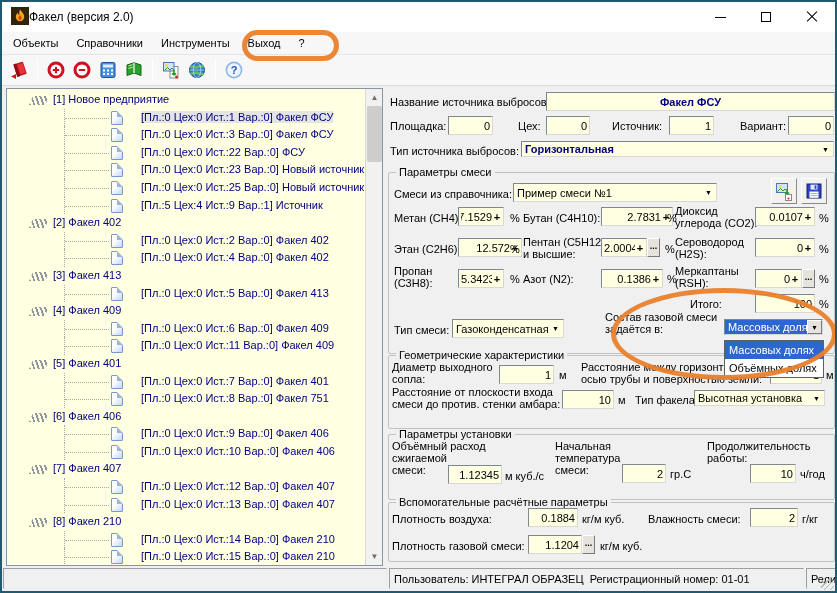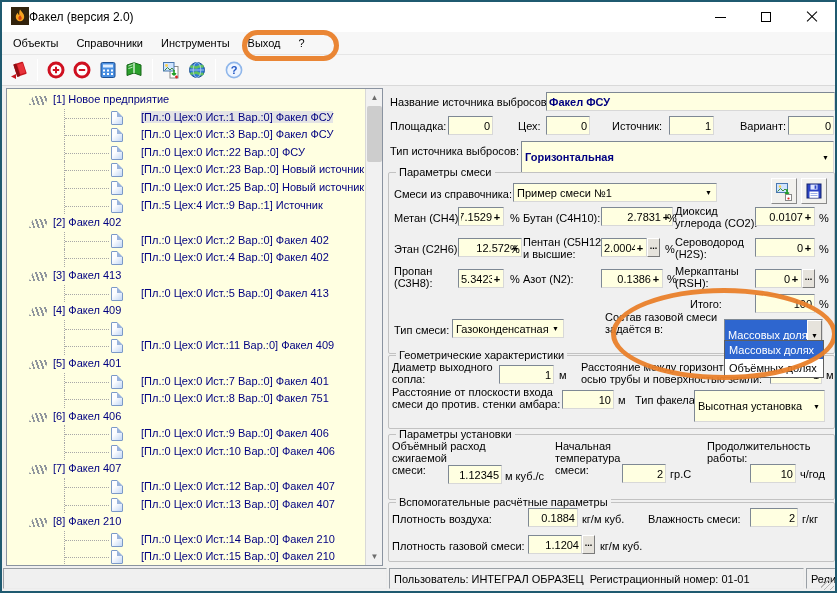--- a/index.html
+++ b/index.html
@@ -37,27 +37,27 @@
   .tlabel.sel{background:#e4e4e4}
   .vscroll{position:absolute;right:0;top:0;width:17px;height:100%;background:#f1f1f1;border-left:1px solid #d8d8d8}
   .sarr{position:absolute;left:2px;width:13px;height:13px;display:flex;align-items:center;justify-content:center;color:#6d6d6d;font-size:8px}
   .sarr.up{top:2px}.sarr.dn{bottom:2px}
   .sthumb{position:absolute;left:1px;top:17px;width:15px;height:56px;background:#cdcdcd;border-radius:2px}
   
   .fl{position:absolute;white-space:pre-line;line-height:12px}
   .unit{position:absolute}
   .fld{position:absolute;height:19px;background:#ffffe1;border:1px solid;border-color:#7e8894 #d8d8d8 #d8d8d8 #7e8894;display:flex;align-items:center;padding:0 2px}
   .fld .v{flex:1;text-align:right;overflow:hidden;white-space:nowrap}
-  .fld.left .v{text-align:left}
+  .fld.left .v{text-align:center}
   .clip{direction:rtl}
   .plus{width:8px;margin-left:1px;text-align:center;font-weight:700;flex:none}
   .plus::before{content:"+"}
   .dots-btn{position:absolute;width:13px;height:19px;background:#e6e3dc;border:1px solid;border-color:#fff #7a7a7a #7a7a7a #fff;font-weight:700;font-size:9px;line-height:15px;text-align:center}
   .dots-btn::before{content:"..."}
-  .combo{position:absolute;height:32px;background:#ffffe1;border:1px solid;border-color:#7e8894 #d8d8d8 #d8d8d8 #7e8894;display:flex;align-items:center;padding-left:3px}
+  .combo{position:absolute;height:16px;background:#ffffe1;border:1px solid;border-color:#7e8894 #d8d8d8 #d8d8d8 #7e8894;display:flex;align-items:center;padding-left:3px}
   .combo .cv{flex:1;overflow:hidden;white-space:nowrap}
   .combo.bold .cv{font-weight:700;color:#000080}
   .cb{width:15px;align-self:stretch;display:flex;align-items:center;justify-content:center;flex:none}
   .cb::before{content:"▼";font-size:7px;color:#000}
   .cb.raised{background:#e6e3dc;border:1px solid;border-color:#fff #7a7a7a #7a7a7a #fff}
   .combo.hl{padding:0;background:#fff}
   .combo.hl .cv{background:#2e66cf;color:#fff;height:100%;display:flex;align-items:center;padding-left:3px}
   .droplist{position:absolute;background:#fff;border:1px solid #5f5f5f;z-index:40}
   .dli{height:18px;line-height:18px;padding:0 4px;white-space:nowrap}
   .dli.sel{background:#2e66cf;color:#fff}
@@ -256,20 +256,21 @@
         <div class="trow l0">
     
     
     <span class="nodeicon ent-icon"></span>
     <span class="tlabel">[4] Факел 409</span>
   </div>
         <div class="trow l1">
     <span class="vline"></span>
     <span class="hline"></span>
     <span class="nodeicon doc-icon"></span>
+    <span class="tlabel">[Пл.:0 Цех:0 Ист.:6 Вар.:0] Факел 409</span>
   </div>
         <div class="trow l1">
     <span class="vline"></span>
     <span class="hline"></span>
     <span class="nodeicon doc-icon"></span>
     <span class="tlabel">[Пл.:0 Цех:0 Ист.:11 Вар.:0] Факел 409</span>
   </div>
         <div class="trow l0">
     
     

